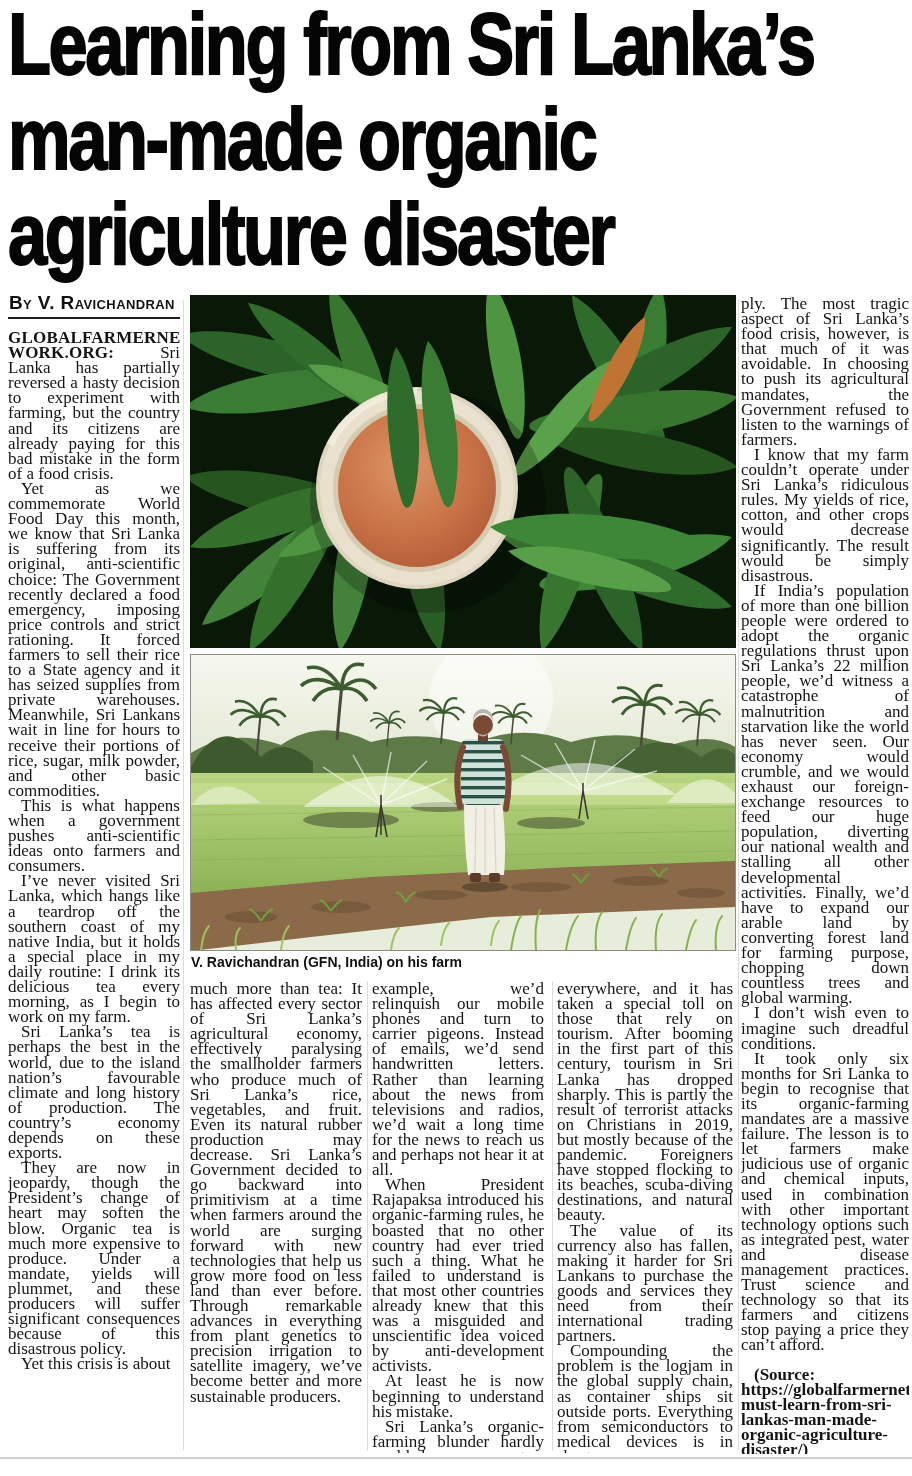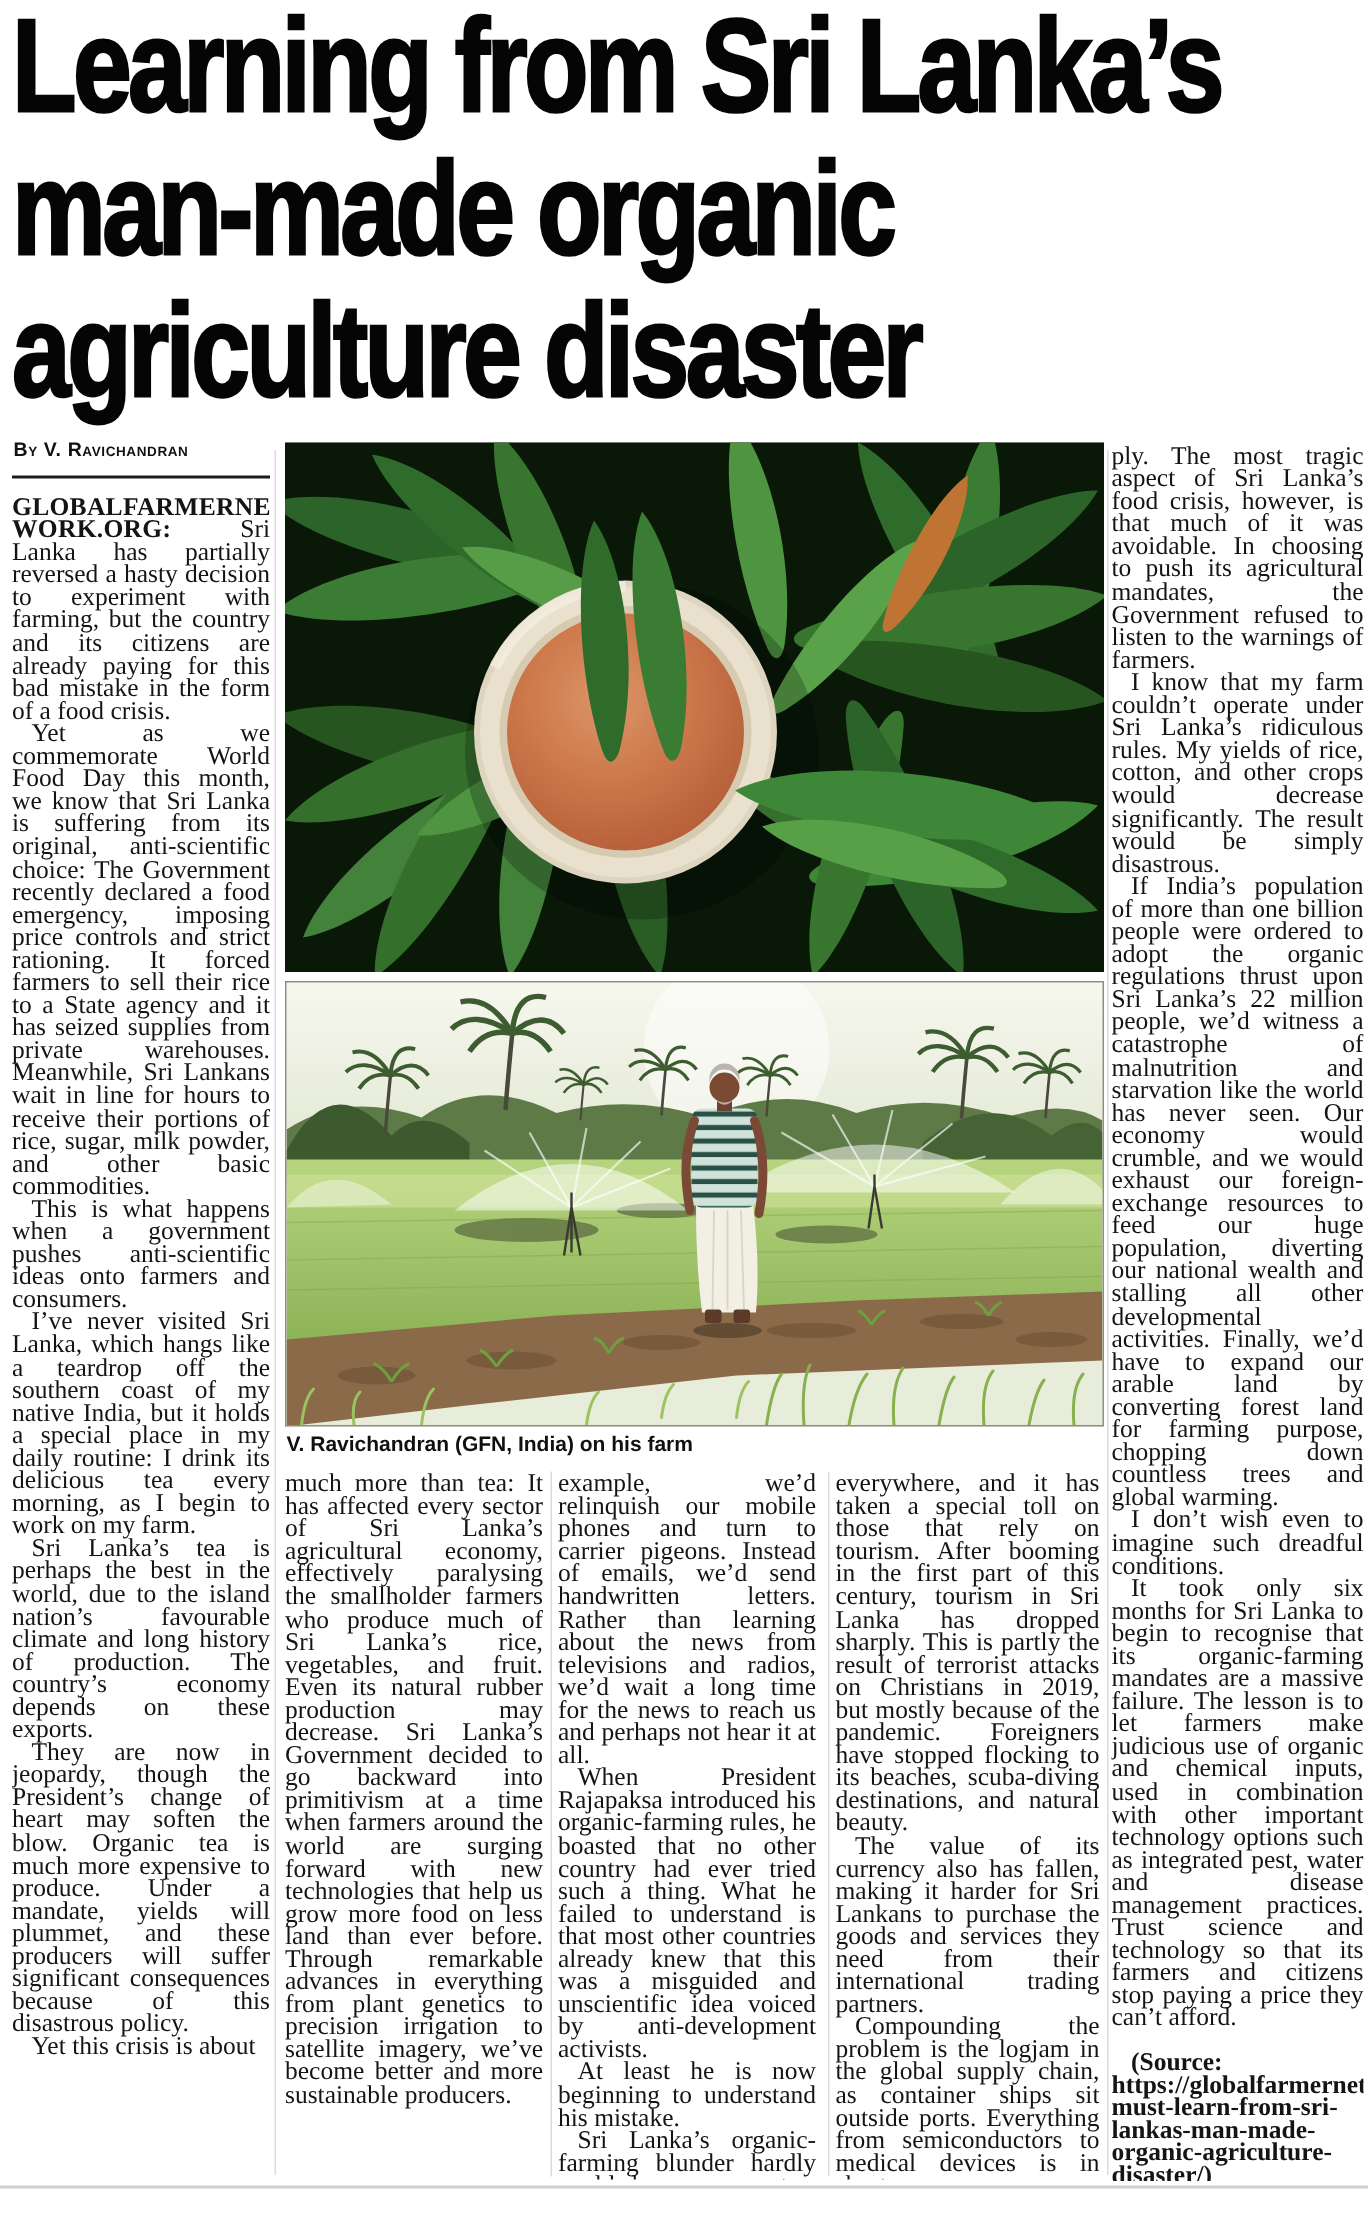--- a/index.html
+++ b/index.html
@@ -15,21 +15,21 @@
     font-weight:700; font-size:88px; line-height:95px;
     letter-spacing:-3px; color:#050505;
     -webkit-text-stroke:2px #050505;
     transform:scaleX(0.80); transform-origin:0 0;
     white-space:nowrap;
   }
   
   .byline {
     position:absolute; left:9px; top:292px;
     font-family:"Liberation Sans", sans-serif;
-    font-weight:700; font-size:13px; letter-spacing:.4px;
+    font-weight:700; font-size:19px; letter-spacing:.4px;
     font-variant:small-caps; color:#111;
   }
   .byline-rule { position:absolute; left:8px; top:317px; width:172px; height:2px; background:#1c1c1c; }
   
   .col {
     position:absolute; font-size:17px; line-height:15.1px;
     text-align:justify; overflow:hidden; hyphens:auto; -webkit-hyphens:auto;
   }
   .col p { margin:0; text-indent:13px; }
   .col p.first { text-indent:0; }

